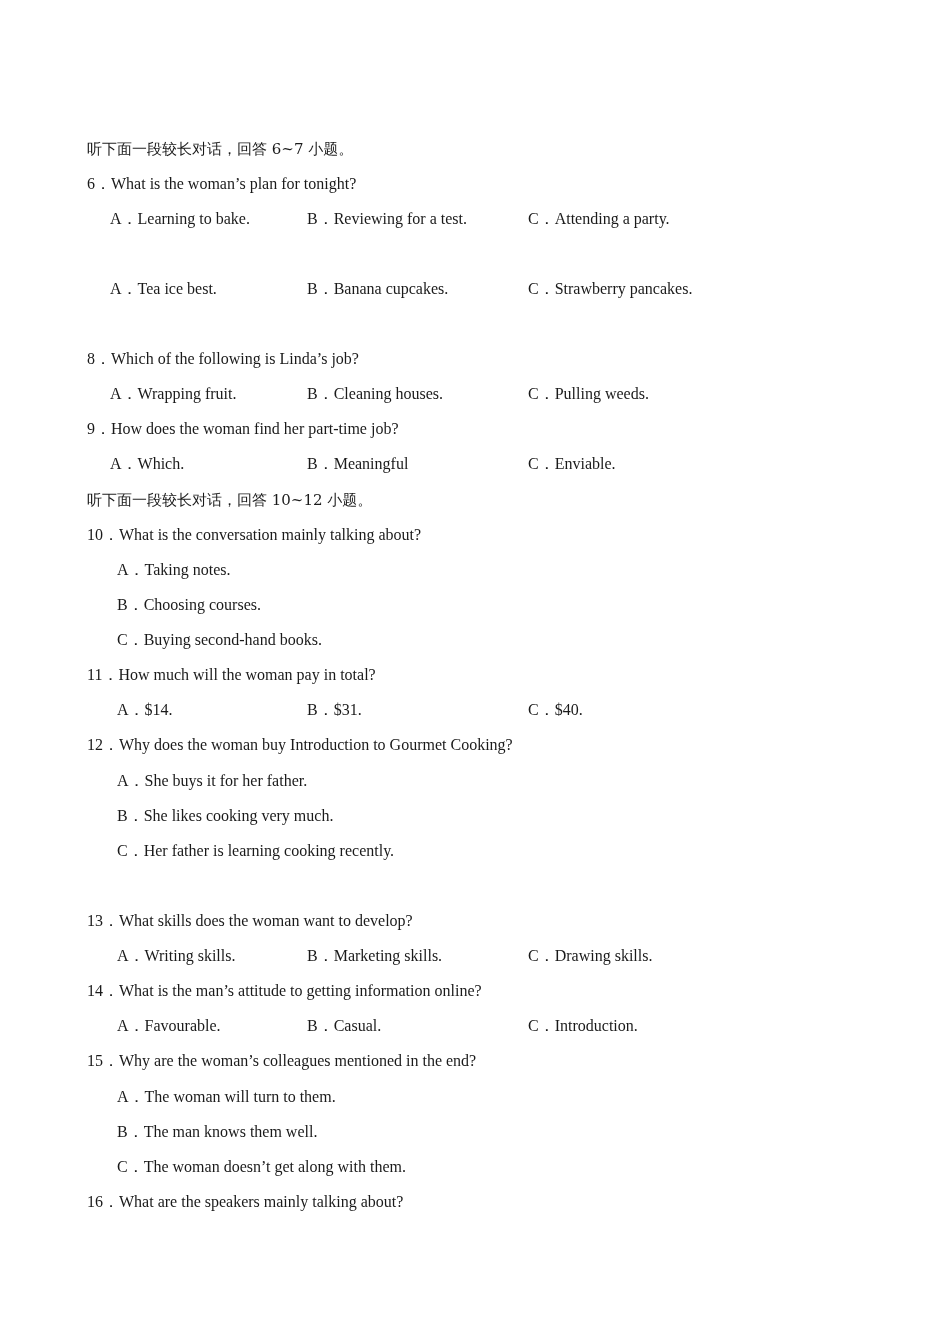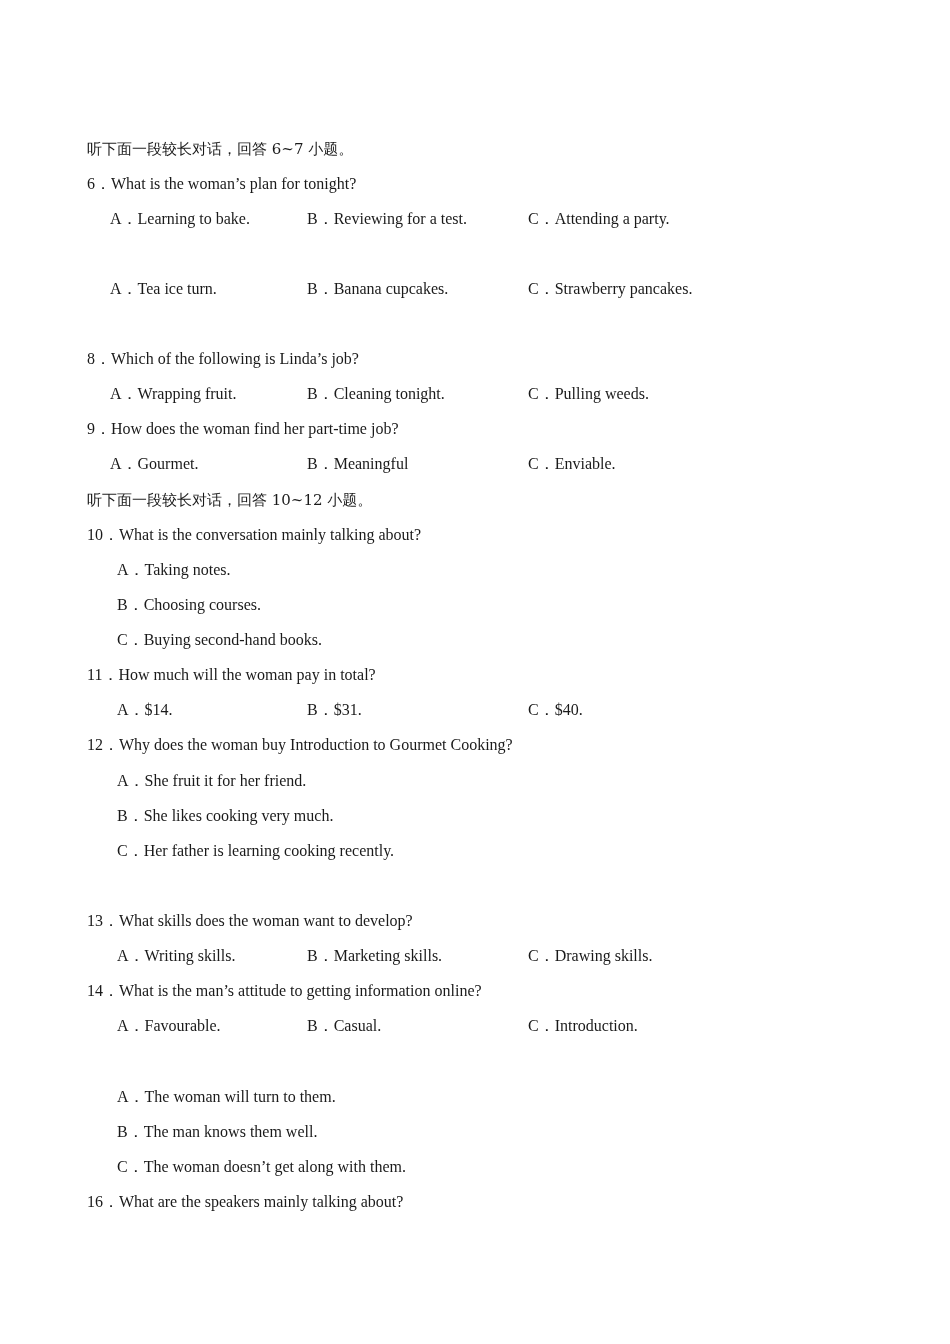--- a/index.html
+++ b/index.html
@@ -53,36 +53,36 @@
 
   <div class="line section-intro" style="top:125px">听下面一段较长对话，回答 6~7 小题。</div>
 
   <div class="line" style="top:160px">
     <span class="q-num">6．</span><span class="q-text">What is the woman’s plan for tonight?</span>
   </div>
   <div class="opt" style="top:195px;left:110px"><span class="opt-letter">A．</span><span>Learning to bake.</span></div>
   <div class="opt" style="top:195px;left:307px"><span class="opt-letter">B．</span><span>Reviewing for a test.</span></div>
   <div class="opt" style="top:195px;left:528px"><span class="opt-letter">C．</span><span>Attending a party.</span></div>
 
-  <div class="opt" style="top:265px;left:110px"><span class="opt-letter">A．</span><span>Tea ice turn.</span></div>
+  <div class="opt" style="top:265px;left:110px"><span class="opt-letter">A．</span><span>Tea ice best.</span></div>
   <div class="opt" style="top:265px;left:307px"><span class="opt-letter">B．</span><span>Banana cupcakes.</span></div>
   <div class="opt" style="top:265px;left:528px"><span class="opt-letter">C．</span><span>Strawberry pancakes.</span></div>
 
 
   <div class="line" style="top:335px">
     <span class="q-num">8．</span><span class="q-text">Which of the following is Linda’s job?</span>
   </div>
   <div class="opt" style="top:370px;left:110px"><span class="opt-letter">A．</span><span>Wrapping fruit.</span></div>
-  <div class="opt" style="top:370px;left:307px"><span class="opt-letter">B．</span><span>Cleaning tonight.</span></div>
+  <div class="opt" style="top:370px;left:307px"><span class="opt-letter">B．</span><span>Cleaning houses.</span></div>
   <div class="opt" style="top:370px;left:528px"><span class="opt-letter">C．</span><span>Pulling weeds.</span></div>
 
   <div class="line" style="top:405px">
     <span class="q-num">9．</span><span class="q-text">How does the woman find her part-time job?</span>
   </div>
-  <div class="opt" style="top:440px;left:110px"><span class="opt-letter">A．</span><span>Gourmet.</span></div>
+  <div class="opt" style="top:440px;left:110px"><span class="opt-letter">A．</span><span>Which.</span></div>
   <div class="opt" style="top:440px;left:307px"><span class="opt-letter">B．</span><span>Meaningful</span></div>
   <div class="opt" style="top:440px;left:528px"><span class="opt-letter">C．</span><span>Enviable.</span></div>
 
   <div class="line section-intro" style="top:476px">听下面一段较长对话，回答 10~12 小题。</div>
 
   <div class="line" style="top:511px">
     <span class="q-num">10．</span><span class="q-text">What is the conversation mainly talking about?</span>
   </div>
   <div class="opt" style="top:546px;left:117px"><span class="opt-letter">A．</span><span>Taking notes.</span></div>
   <div class="opt" style="top:581px;left:117px"><span class="opt-letter">B．</span><span>Choosing courses.</span></div>
@@ -91,39 +91,42 @@
   <div class="line" style="top:651px">
     <span class="q-num">11．</span><span class="q-text">How much will the woman pay in total?</span>
   </div>
   <div class="opt" style="top:686px;left:117px"><span class="opt-letter">A．</span><span>$14.</span></div>
   <div class="opt" style="top:686px;left:307px"><span class="opt-letter">B．</span><span>$31.</span></div>
   <div class="opt" style="top:686px;left:528px"><span class="opt-letter">C．</span><span>$40.</span></div>
 
   <div class="line" style="top:721px">
     <span class="q-num">12．</span><span class="q-text">Why does the woman buy Introduction to Gourmet Cooking?</span>
   </div>
-  <div class="opt" style="top:757px;left:117px"><span class="opt-letter">A．</span><span>She fruit it for her friend.</span></div>
+  <div class="opt" style="top:757px;left:117px"><span class="opt-letter">A．</span><span>She buys it for her father.</span></div>
   <div class="opt" style="top:792px;left:117px"><span class="opt-letter">B．</span><span>She likes cooking very much.</span></div>
   <div class="opt" style="top:827px;left:117px"><span class="opt-letter">C．</span><span>Her father is learning cooking recently.</span></div>
 
 
   <div class="line" style="top:897px">
     <span class="q-num">13．</span><span class="q-text">What skills does the woman want to develop?</span>
   </div>
   <div class="opt" style="top:932px;left:117px"><span class="opt-letter">A．</span><span>Writing skills.</span></div>
   <div class="opt" style="top:932px;left:307px"><span class="opt-letter">B．</span><span>Marketing skills.</span></div>
   <div class="opt" style="top:932px;left:528px"><span class="opt-letter">C．</span><span>Drawing skills.</span></div>
 
   <div class="line" style="top:967px">
     <span class="q-num">14．</span><span class="q-text">What is the man’s attitude to getting information online?</span>
   </div>
   <div class="opt" style="top:1002px;left:117px"><span class="opt-letter">A．</span><span>Favourable.</span></div>
   <div class="opt" style="top:1002px;left:307px"><span class="opt-letter">B．</span><span>Casual.</span></div>
   <div class="opt" style="top:1002px;left:528px"><span class="opt-letter">C．</span><span>Introduction.</span></div>
 
+  <div class="line" style="top:1037px">
+    <span class="q-num">15．</span><span class="q-text">Why are the woman’s colleagues mentioned in the end?</span>
+  </div>
   <div class="opt" style="top:1073px;left:117px"><span class="opt-letter">A．</span><span>The woman will turn to them.</span></div>
   <div class="opt" style="top:1108px;left:117px"><span class="opt-letter">B．</span><span>The man knows them well.</span></div>
   <div class="opt" style="top:1143px;left:117px"><span class="opt-letter">C．</span><span>The woman doesn’t get along with them.</span></div>
 
   <div class="line" style="top:1178px">
     <span class="q-num">16．</span><span class="q-text">What are the speakers mainly talking about?</span>
   </div>
 
 </div>
 

